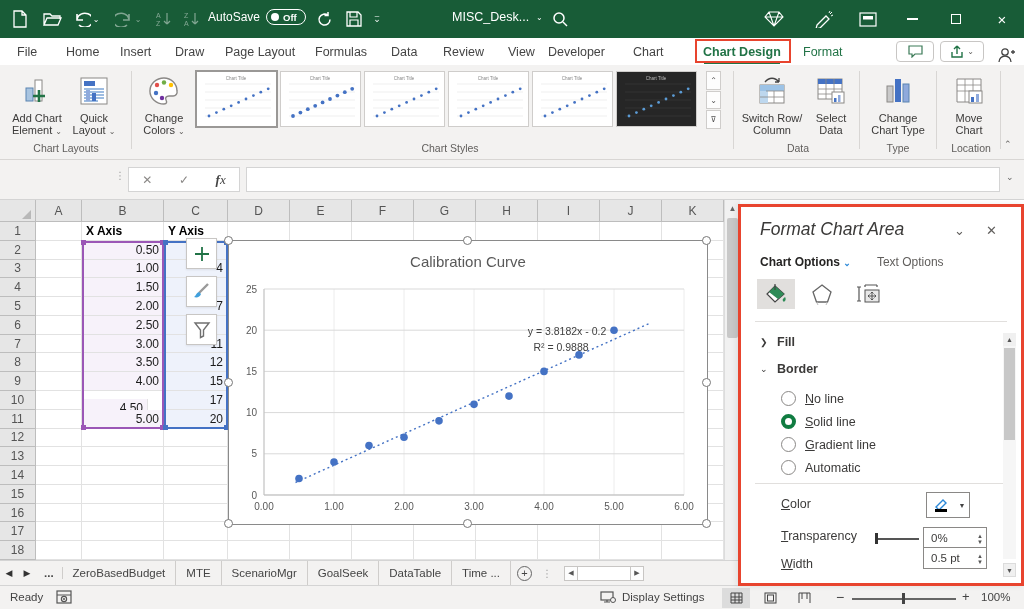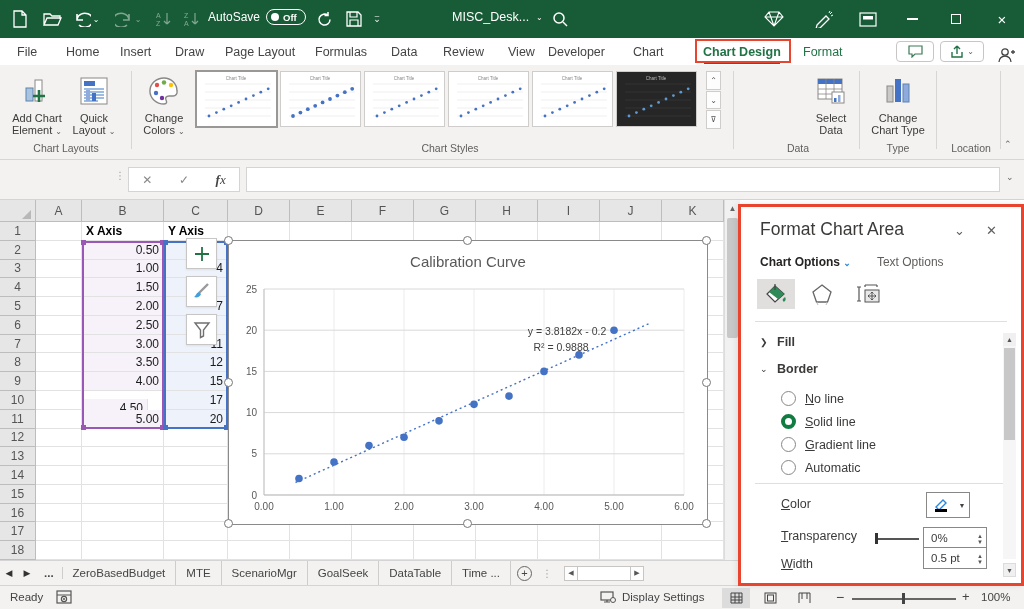--- a/index.html
+++ b/index.html
@@ -63,21 +63,21 @@
   #addsheet { width:15px; height:15px; border:1px solid #666; border-radius:50%; font-size:11px; line-height:13px; text-align:center; color:#444; margin:0 6px; }
   #hscroll { display:flex; align-items:center; margin-left:8px; }
   #hscroll .hbtn { width:14px; height:15px; background:#fdfdfd; border:1px solid #c8c6c4; font-size:7px; display:flex; align-items:center; justify-content:center; color:#555; }
   #hscroll .htrack { width:52px; height:15px; background:#fff; border-top:1px solid #c8c6c4; border-bottom:1px solid #c8c6c4; }
   
   #statusbar { position:absolute; left:0; top:585px; width:1024px; height:24px; background:#f3f2f1; border-top:1px solid #d4d4d4; font-size:11.5px; color:#444; }
   .viewbtn { position:absolute; top:2px; width:28px; height:20px; display:flex; align-items:center; justify-content:center; }
   .viewbtn.on { background:#dcdcdc; }
   
   #panel { position:absolute; left:738px; top:204px; width:286px; height:382px; background:#fff; border:3px solid #E8442E; font-size:12.5px; color:#3b3a39; z-index:30; box-shadow:-2px 0 6px rgba(0,0,0,.08); }
-  #panel-title { position:absolute; left:19px; top:12px; font-size:17.5px; color:#3b3a39; }
+  #panel-title { position:absolute; left:19px; top:12px; font-size:17.5px; color:#3b3a39;font-style:italic; }
   .p-x { position:absolute; top:16px; color:#605e5c; font-size:13px; }
   #p-tabs { position:absolute; left:19px; top:48px; display:flex; gap:26px; font-size:12px; }
   #p-tab-chart { font-weight:700; color:#252423; }
   #p-tab-chart .bluechev { color:#2b88d8; font-size:9px; }
   #p-tab-text { color:#605e5c; }
   #p-icons { position:absolute; left:16px; top:72px; display:flex; gap:8px; }
   .p-ic { width:38px; height:30px; display:flex; align-items:center; justify-content:center; }
   .p-ic.sel { background:#e1dfdd; }
   .p-div { position:absolute; left:14px; right:14px; height:1px; background:#e1dfdd; }
   .p-sec { position:absolute; left:19px; font-weight:700; font-size:12.5px; color:#3b3a39; display:flex; gap:9px; align-items:center; }
@@ -406,20 +406,32 @@
         </svg></div>
     </div>
   <div class="gal-arrows">
     <div>⌃</div>
     <div>⌄</div>
     <div>⊽</div>
   </div>
   <div class="grp-label" style="left:10px;width:112px">Chart Layouts</div>
   <div class="grp-label" style="left:196px;width:508px">Chart Styles</div>
   <div class="vdiv" style="left:733px"></div>
+  <div class="rib-big" style="left:740px;width:64px">
+    <div class="ricon">
+      <svg width="30" height="30">
+          <rect x="3" y="9" width="24" height="18" fill="#fff" stroke="#8a8886"></rect>
+          <rect x="3" y="9" width="24" height="6" fill="#9dc3e6"></rect>
+          <rect x="3" y="15" width="8" height="12" fill="#bdd7ee"></rect>
+          <path d="M9 15 h18 M17 15 v12 M3 21 h24" stroke="#8a8886" stroke-width=".8"></path>
+          <path d="M8 6 c4-5 10-5 14 0 M22 6 l0-4 M22 6 l-4 0" fill="none" stroke="#444" stroke-width="1.3"></path>
+        </svg>
+    </div>
+    <div><span>Switch Row/</span><br><span>Column</span></div>
+  </div>
   <div class="rib-big" style="left:806px;width:50px">
     <div class="ricon">
       <svg width="30" height="30">
           <rect x="2" y="3" width="24" height="20" fill="#fff" stroke="#8a8886"></rect>
           <rect x="2" y="3" width="24" height="5" fill="#4472C4"></rect>
           <path d="M2 13 h24 M2 18 h24 M10 3 v20 M18 3 v20" stroke="#8a8886" stroke-width=".8"></path>
           <rect x="16" y="16" width="12" height="11" fill="#fff" stroke="#8a8886"></rect>
           <rect x="18" y="22" width="2.5" height="4" fill="#4472C4"></rect>
           <rect x="22" y="19" width="2.5" height="7" fill="#8faadc"></rect>
         </svg>
@@ -433,20 +445,32 @@
       <svg width="28" height="30">
           <rect x="3" y="10" width="6" height="16" fill="#c9c9c9" stroke="#8a8886"></rect>
           <rect x="11" y="3" width="6" height="23" fill="#4472C4"></rect>
           <rect x="19" y="8" width="6" height="18" fill="#8faadc" stroke="#5b84b1"></rect>
         </svg>
     </div>
     <div><span>Change</span><br><span>Chart Type</span></div>
   </div>
   <div class="grp-label" style="left:864px;width:68px">Type</div>
   <div class="vdiv" style="left:936px"></div>
+  <div class="rib-big" style="left:942px;width:54px">
+    <div class="ricon">
+      <svg width="30" height="30">
+          <path d="M3 3 h24 v18 l-5 5 h-19 z" fill="#fff" stroke="#8a8886"></path>
+          <path d="M3 9 h24 M3 15 h24 M11 3 v23 M19 3 v21 M22 26 l5-5 h-5 z" stroke="#8a8886" stroke-width=".8" fill="#e8e8e8"></path>
+          <rect x="15" y="15" width="13" height="12" fill="#fff" stroke="#8a8886"></rect>
+          <rect x="17" y="21" width="3" height="5" fill="#4472C4"></rect>
+          <rect x="22" y="18" width="3" height="8" fill="#8faadc"></rect>
+        </svg>
+    </div>
+    <div><span>Move</span><br><span>Chart</span></div>
+  </div>
   <div class="grp-label" style="left:942px;width:58px">Location</div>
   <div class="vdiv" style="left:1000px"></div>
   <div style="position:absolute;left:1004px;top:74px;font-size:9px;color:#605e5c">⌃</div>
 </div>
 
 <div id="fbar">
   <div style="position:absolute;left:115px;top:10px;color:#a0a0a0;font-size:10px;letter-spacing:1px">⋮</div>
   <div id="fxgroup">
     <span style="font-size:12px">✕</span>
     <span style="font-size:12px">✓</span>

